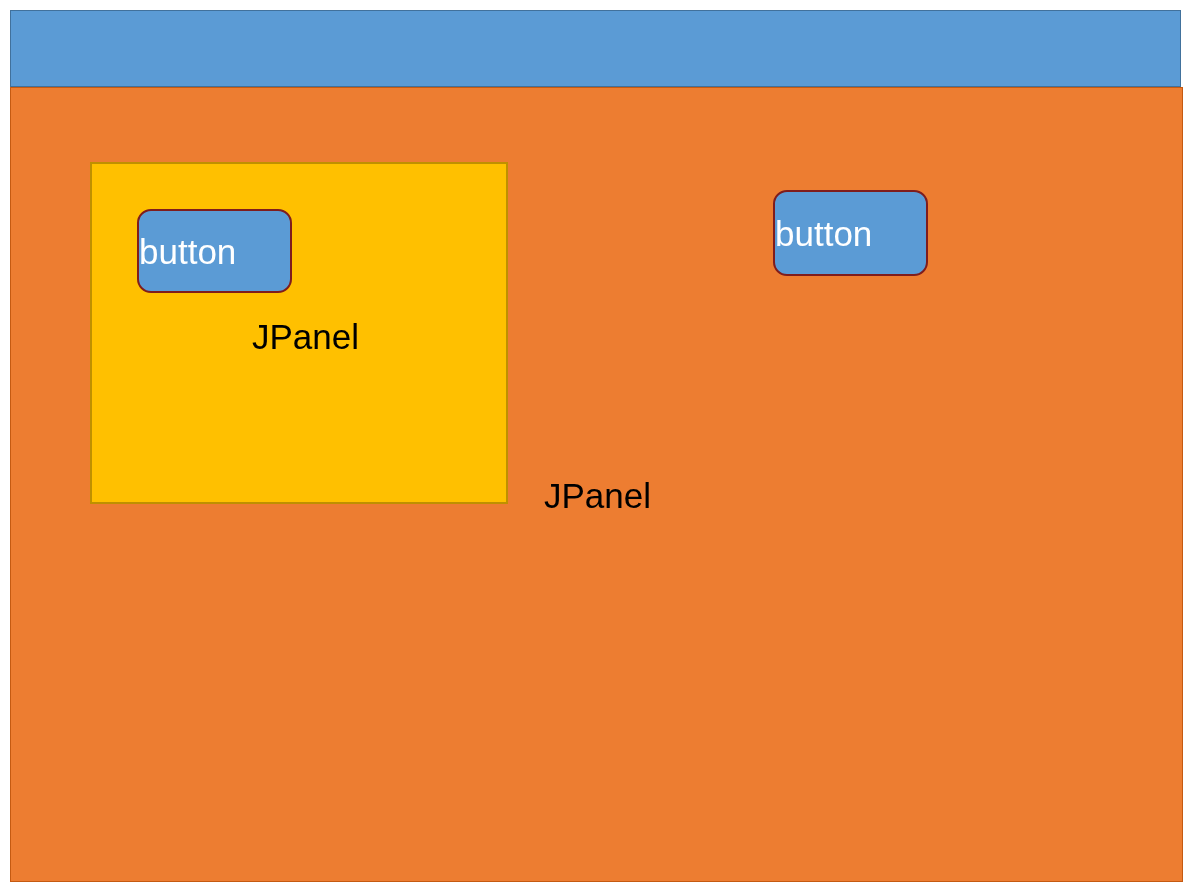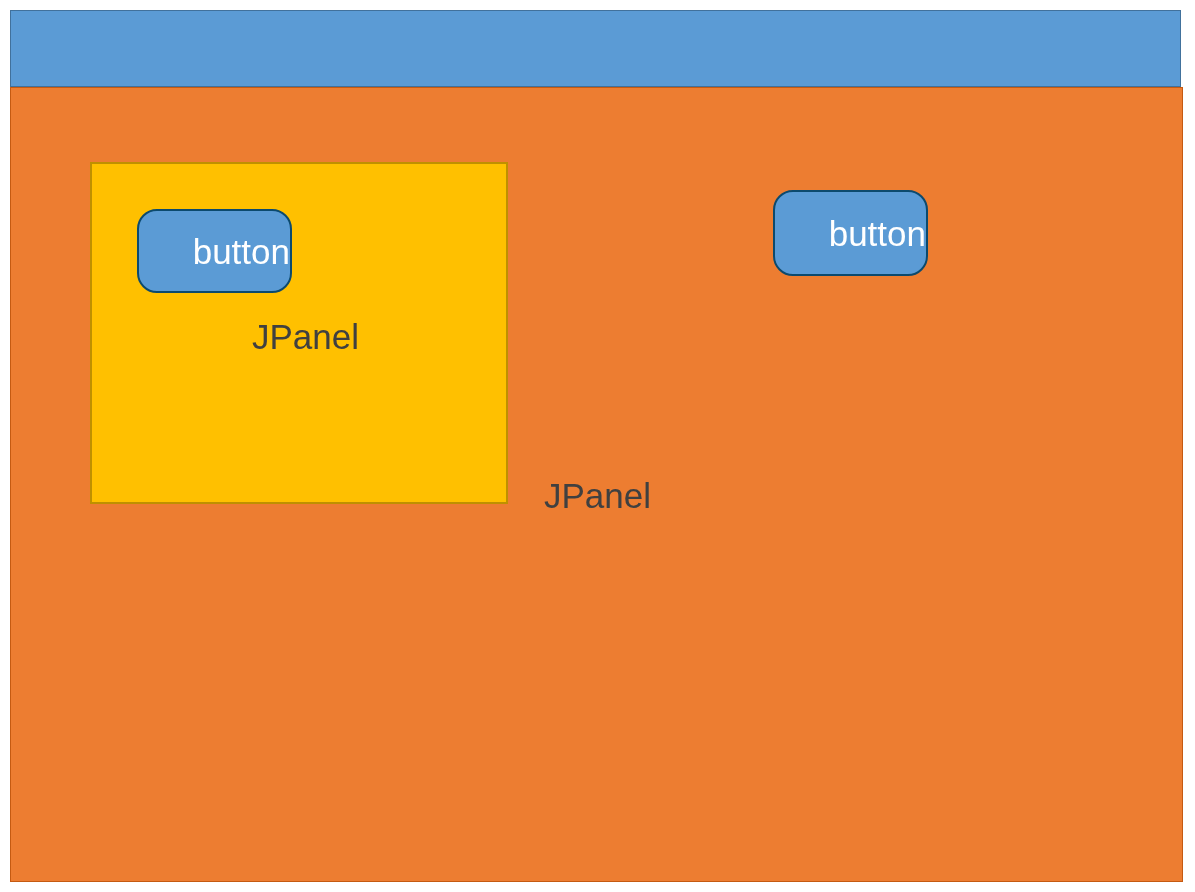--- a/index.html
+++ b/index.html
@@ -61,26 +61,26 @@
     height: 342px;
     background: #FFC000;
     border: 2px solid #BF9000;
     box-sizing: border-box;
   }
 
   
   .swing-button {
     position: absolute;
     background: #5B9BD5;
-    border: 2px solid #0c4a6e;
-    border-radius: 20px;
+    border: 2px solid #7f1d1d;
+    border-radius: 14px;
     box-sizing: border-box;
     display: flex;
     align-items: center;
-    justify-content: flex-end;
+    justify-content: flex-start;
     cursor: pointer;
   }
   .swing-button .btn-label {
     color: #FFFFFF;
     font-size: 35px;
     line-height: 1;
     font-family: "Liberation Sans", sans-serif;
     white-space: nowrap;
     user-select: none;
   }
@@ -97,21 +97,21 @@
   .btn-frame {
     left: 762px;
     top: 102px;
     width: 155px;
     height: 86px;
   }
 
   
   .caption {
     position: absolute;
-    color: #404040;
+    color: #000000;
     font-size: 35px;
     line-height: 1;
     font-family: "Liberation Sans", sans-serif;
     white-space: nowrap;
     user-select: none;
   }
   .caption-jpanel {
     left: 160px;
     top: 155px;
   }

